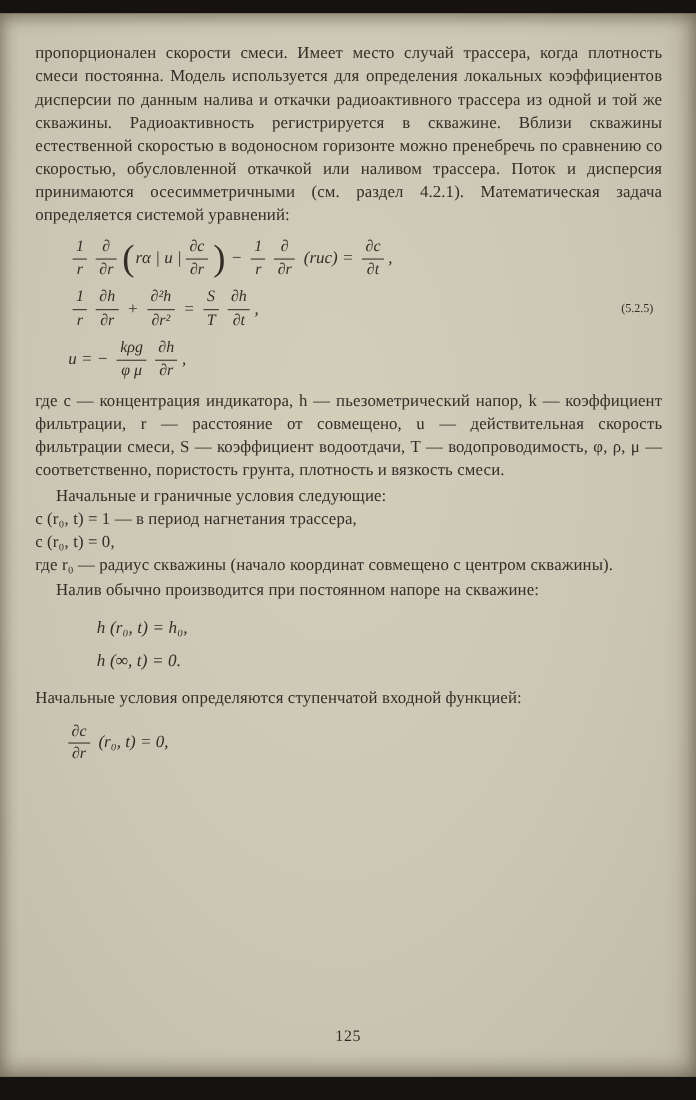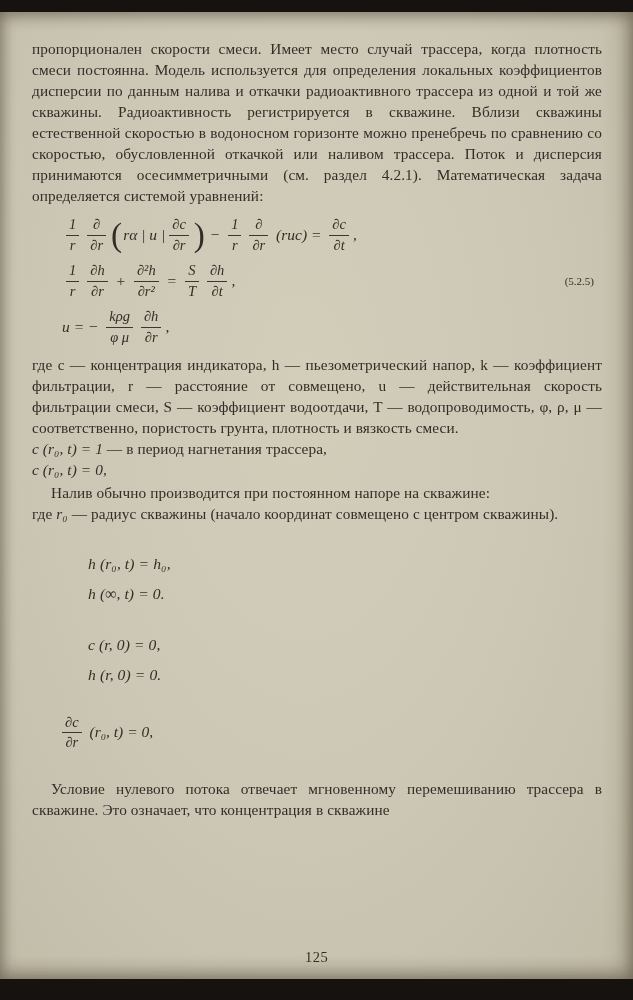--- a/index.html
+++ b/index.html
@@ -28,21 +28,21 @@
   }
   .p{
     margin:0;
     font-size:15.3px;
     line-height:21px;
     text-align:justify;
     letter-spacing:.1px;
   }
   .indent{text-indent:19px;}
   .sp-before{margin-top:2px;}
-  .m{font-style:italic;}
+  .m{}
   
   .eqblock{margin:10px 0 8px 0;}
   .eqrow{
     display:flex;align-items:center;
     margin:9px 0;
     padding-left:30px;
     font-style:italic;
     font-size:15.5px;
     min-height:37px;
   }
@@ -68,25 +68,25 @@
     line-height:0;
     margin:0 1px;
   }
   
   .deq{
     margin:7px 0 7px 56px;
     font-style:italic;
     font-size:15.6px;
     line-height:23px;
   }
-  .deq-group{margin:28px 0;}
+  .deq-group{margin:12px 0;}
   .pageno{
     position:absolute;
     left:0;right:0;
-    bottom:13px;
+    bottom:28px;
     text-align:center;
     font-size:14.5px;
     letter-spacing:.5px;
   }
 </style>
 </head>
 <body>
 
 <div class="scan">
   <div class="page">
@@ -164,47 +164,44 @@
             <span class="frac">
               <span class="num">∂h</span>
               <span class="den">∂r</span>
             </span>
             <span class="txt">,</span>
           </div>
       </div>
 
       <p class="p">где c — концентрация индикатора, h — пьезометрический напор, k — коэффициент фильтрации, r — расстояние от совмещено, u — действительная скорость фильтрации смеси, S — коэффициент водоотдачи, T — водопроводимость, φ, ρ, μ — соответственно, пористость грунта, плотность и вязкость смеси.</p>
 
+      <p class="p indent sp-before">Начальные и граничные условия следующие:</p>
 
       <p class="p"><span class="m">c (r₀, t) = 1</span><span> — в период нагнетания трассера,</span></p>
       <p class="p"><span class="m">c (r₀, t) = 0,</span><span></span></p>
+      <p class="p"><span>где </span><span class="m">r₀</span><span> — радиус скважины (начало координат совмещено с центром скважины).</span></p>
+
       <p class="p indent sp-before">Налив обычно производится при постоянном напоре на скважине:</p>
-
-      <p class="p"><span>где </span><span class="m">r₀</span><span> — радиус скважины (начало координат совмещено с центром скважины).</span></p>
 
       <div class="deq-group">
         <p class="p deq">h (r₀, t) = h₀,</p>
         <p class="p deq">h (∞, t) = 0.</p>
       </div>
 
-
-      <div class="deq-group">
-        <p class="p deq">c (r, 0) = 0,</p>
-        <p class="p deq">h (r, 0) = 0.</p>
-      </div>
+      <p class="p">Начальные условия определяются ступенчатой входной функцией:</p>
+
 
 
       <div class="deq-group">
         <div class="eqrow" style="padding-left:26px;min-height:34px;margin:4px 0;">
             <span class="frac">
               <span class="num">∂c</span>
               <span class="den">∂r</span>
             </span>
             <span class="txt"> (r₀, t) = 0,</span>
           </div>
       </div>
 
-      <p class="p indent">Условие нулевого потока отвечает мгновенному перемешиванию трассера в скважине. Это означает, что концентрация в скважине</p>
 
     </div>
     <div class="pageno">125</div>
   </div>
 </div>
 
 </body></html>

